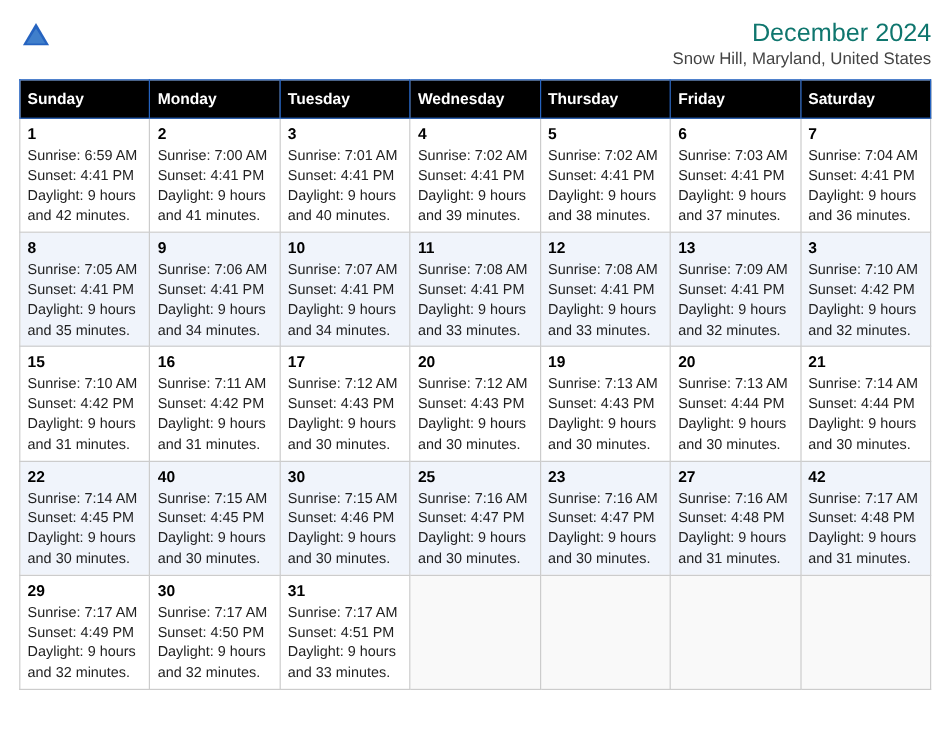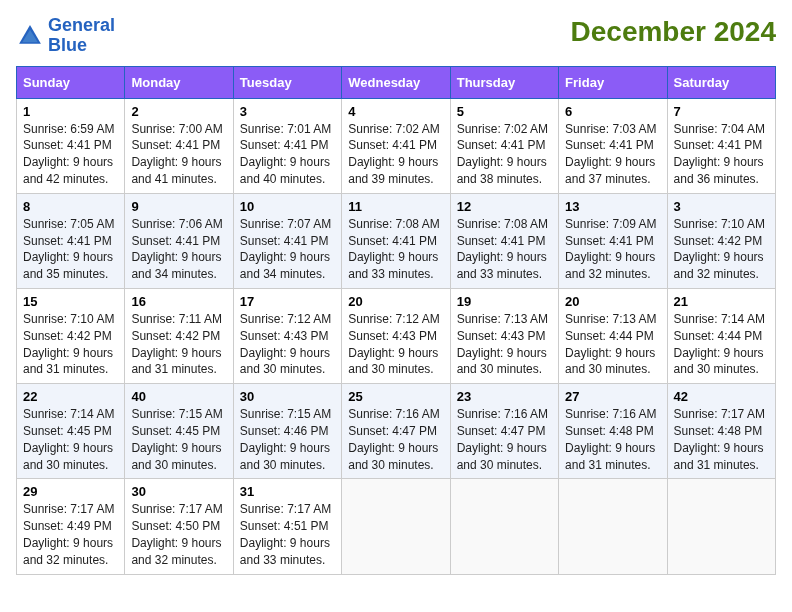--- a/index.html
+++ b/index.html
@@ -31,35 +31,35 @@
       color: #2563c0;
     }
     .logo-icon {
       width: 28px;
       height: 28px;
     }
     .title-area {
       text-align: right;
     }
     .month-title {
-      font-size: 28px;
-      font-weight: bold;
-      color: #4d7c0f;
+      font-size: 21px;
+      font-weight: normal;
+      color: #0f766e;
     }
     .location {
       font-size: 14px;
       color: #444;
     }
     table {
       width: 100%;
       border-collapse: collapse;
       font-size: 11px;
     }
     thead tr th {
-      background: #8b5cf6;
+      background: #000000;
       color: #fff;
       padding: 8px 6px;
       font-size: 13px;
       font-weight: bold;
       text-align: left;
       border: 1px solid #2563c0;
     }
     tbody tr td {
       border: 1px solid #ccc;
       padding: 5px 6px;
@@ -87,27 +87,24 @@
   </style>
 </head>
 <body>
 
 <div class="header-area">
   <div class="logo">
     <svg class="logo-icon" viewBox="0 0 36 36">
       <polygon points="18,4 32,28 4,28" fill="#2563c0"></polygon>
       <polygon points="18,10 28,26 8,26" fill="#5b9bd5" opacity="0.5"></polygon>
     </svg>
-    <div class="logo-text">
-      <div><span>General</span></div>
-      <div><span style="color:#2563c0">Blue</span></div>
-    </div>
   </div>
   <div class="title-area">
     <div class="month-title">December 2024</div>
+    <div class="location">Snow Hill, Maryland, United States</div>
   </div>
 </div>
 
 <table>
   <thead>
     <tr>
     <th>Sunday</th>
         <th>Monday</th>
         <th>Tuesday</th>
         <th>Wednesday</th>

